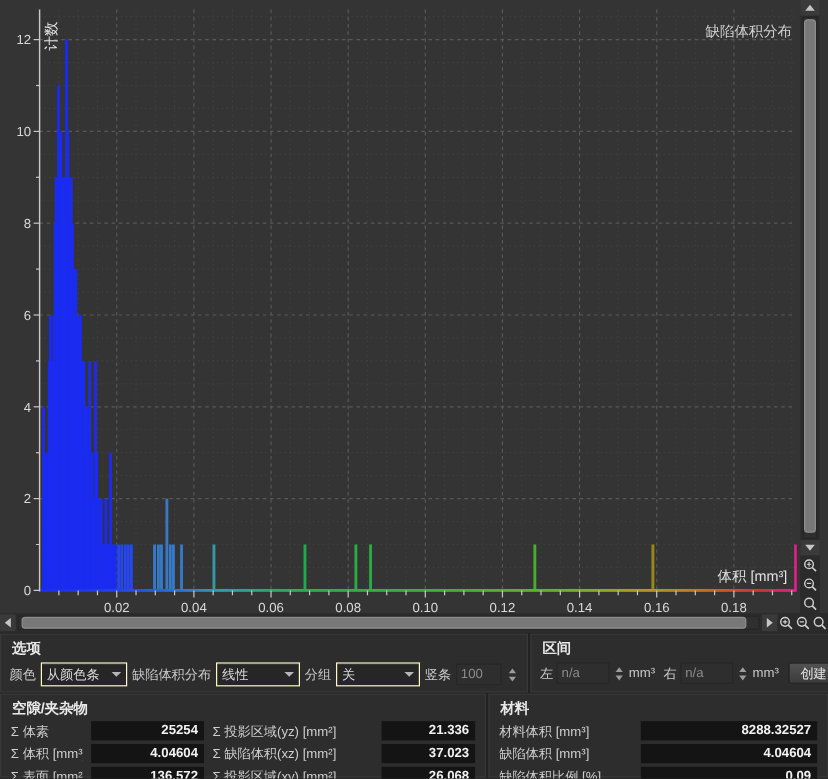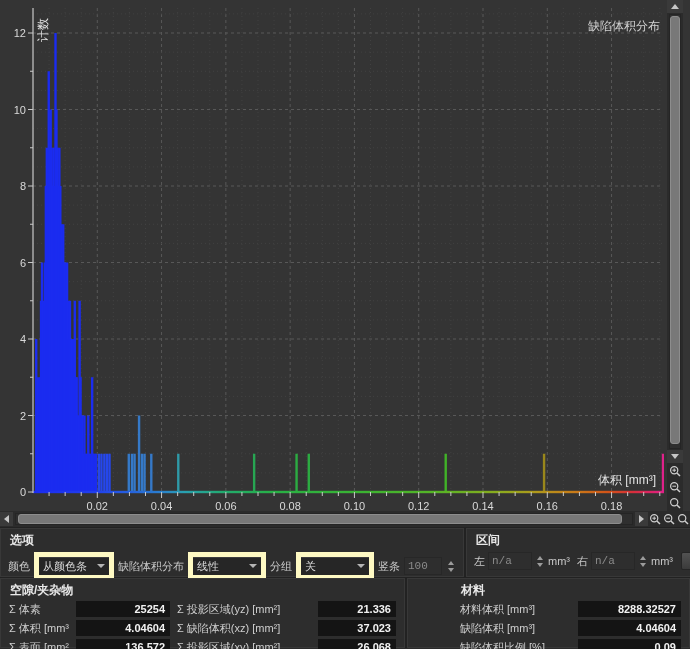--- a/index.html
+++ b/index.html
@@ -33,32 +33,32 @@
   .zoom-btn{flex:0 0 auto;width:16px;height:16px;display:flex;align-items:center;justify-content:center;background:#2b2b2b;}
   .hsb .zoom-btn{width:14px;}
 
   
   .controls-row{display:flex;width:690px;height:50px;background:#222;gap:2px;box-sizing:border-box;padding-top:1px;}
   .stats-row{display:flex;width:690px;height:71px;background:#222;gap:2px;box-sizing:border-box;padding-top:1px;}
   .panel{background:#2d2d2d;border:1px solid #383838;box-sizing:border-box;}
   .panel-header{font-weight:bold;font-size:12px;color:#e8e8e8;padding:3px 9px 1px;white-space:nowrap;}
   .opt-row{display:flex;align-items:center;gap:4px;padding:2px 7px 0;font-size:11px;color:#c9c9c9;white-space:nowrap;}
   .lbl{flex:0 0 auto;}
-  .dd{flex:0 0 auto;display:flex;align-items:center;justify-content:space-between;background:#262626;border:5px solid #fef9c3;box-shadow:inset 0 1px 0 #3d3d3d;height:18px;padding:0 4px;color:#dadada;cursor:default;}
+  .dd{flex:0 0 auto;display:flex;align-items:center;justify-content:space-between;background:#262626;border:1px solid #fef9c3;box-shadow:inset 0 1px 0 #3d3d3d;height:18px;padding:0 4px;color:#dadada;cursor:default;}
   .dd-arrow{width:0;height:0;border-left:4px solid transparent;border-right:4px solid transparent;border-top:4px solid #b5b5b5;margin-left:5px;}
-  .num-input{background:#2e2e2e;border:1px solid #272727;color:#8b8b8b;height:16px;font-size:11px;padding:0 3px;font-family:Liberation Mono, monospace;}
+  .num-input{background:#2e2e2e;border:1px solid #272727;color:#8b8b8b;height:16px;font-size:11px;padding:0 3px;font-family:Liberation Sans, sans-serif;}
   .spin{display:flex;flex-direction:column;align-items:center;justify-content:center;gap:3px;width:10px;}
   .spin .s-up{border-left:3px solid transparent;border-right:3px solid transparent;border-bottom:4px solid #9c9c9c;width:0;height:0;}
   .spin .s-dn{border-left:3px solid transparent;border-right:3px solid transparent;border-top:4px solid #9c9c9c;width:0;height:0;}
   .btn{height:18px;padding:0 9px;font-size:11px;color:#e6e6e6;background:linear-gradient(#525252,#3b3b3b);border:1px solid #252525;border-radius:2px;font-family:inherit;white-space:nowrap;}
   .btn.disabled{color:#696969;background:#353535;}
   .panel-options{width:476px;}
   .panel-range{flex:1 1 auto;}
   .panel-voids{width:405px;}
-  .panel-material{flex:1 1 auto;padding-left:44px;}
+  .panel-material{flex:1 1 auto;}
   .sgrid{display:grid;grid-template-columns:60px 94px 134px 1fr;column-gap:7px;row-gap:3px;align-items:center;padding:1px 8px 0;font-size:11px;}
   .mgrid{display:grid;grid-template-columns:110px 1fr;column-gap:8px;row-gap:3px;align-items:center;padding:1px 8px 0;font-size:11px;}
   .slabel{color:#cfcfcf;white-space:nowrap;overflow:hidden;}
   .sval{background:#141414;color:#f2f2f2;font-weight:bold;text-align:right;padding:0 5px;height:16px;line-height:16px;}
   .mag{display:block;}
 </style>
 </head>
 <body>
 
 <div class="app">

